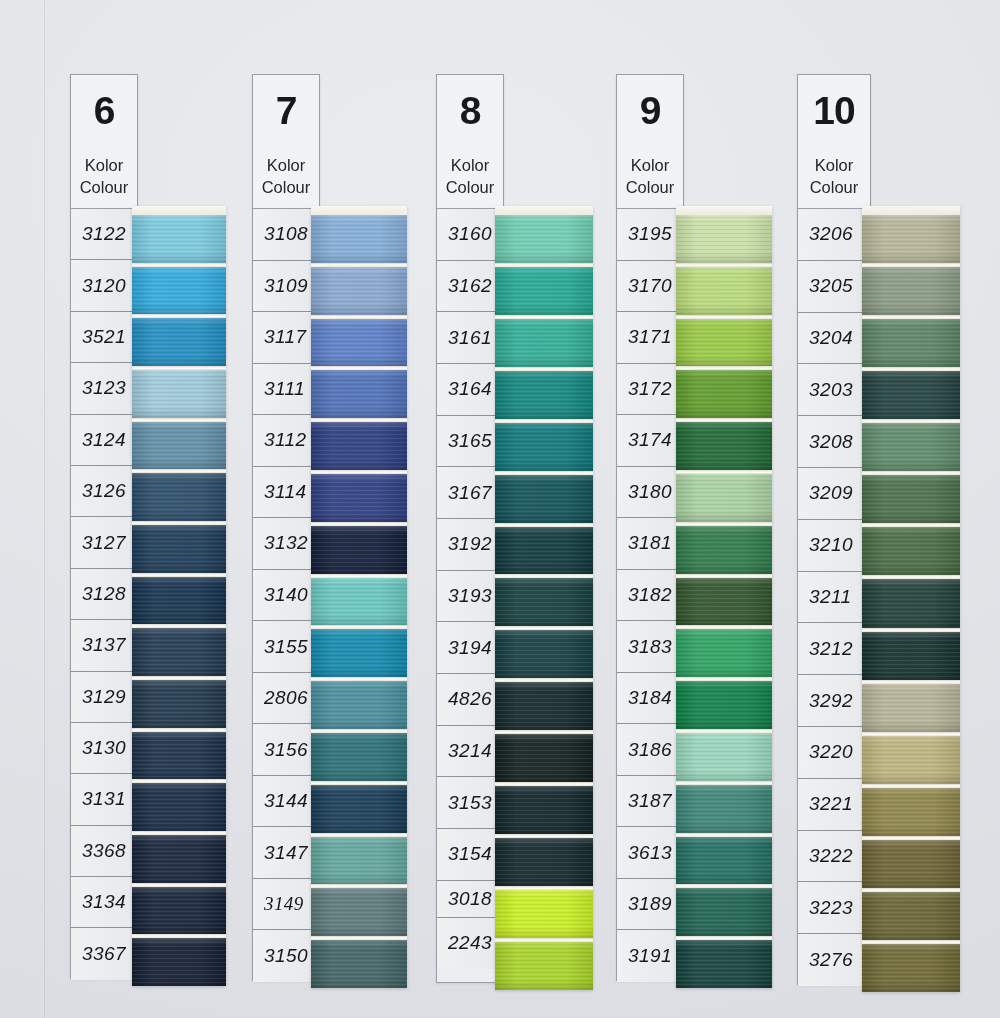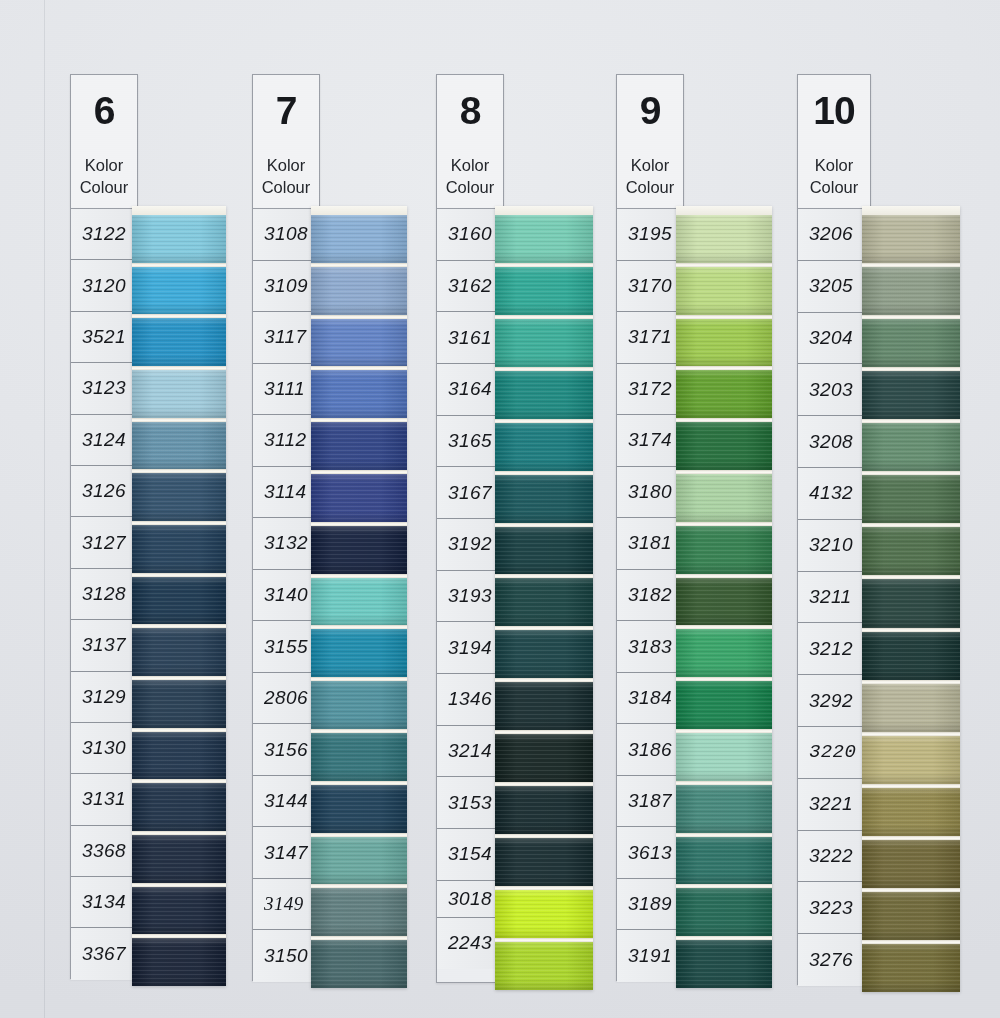--- a/index.html
+++ b/index.html
@@ -364,21 +364,21 @@
         <div class="label-cell" style="height: 51.6667px;">
           <span>3192</span>
         </div>
         <div class="label-cell" style="height: 51.6667px;">
           <span>3193</span>
         </div>
         <div class="label-cell" style="height: 51.6667px;">
           <span>3194</span>
         </div>
         <div class="label-cell" style="height: 51.6667px;">
-          <span>1346</span>
+          <span>4826</span>
         </div>
         <div class="label-cell" style="height: 51.6667px;">
           <span>3214</span>
         </div>
         <div class="label-cell" style="height: 51.6667px;">
           <span>3153</span>
         </div>
         <div class="label-cell" style="height: 51.6667px;">
           <span>3154</span>
         </div>
@@ -524,35 +524,35 @@
         <div class="label-cell" style="height: 51.8px;">
           <span>3204</span>
         </div>
         <div class="label-cell" style="height: 51.8px;">
           <span>3203</span>
         </div>
         <div class="label-cell" style="height: 51.8px;">
           <span>3208</span>
         </div>
         <div class="label-cell" style="height: 51.8px;">
-          <span>4132</span>
+          <span>3209</span>
         </div>
         <div class="label-cell" style="height: 51.8px;">
           <span>3210</span>
         </div>
         <div class="label-cell" style="height: 51.8px;">
           <span>3211</span>
         </div>
         <div class="label-cell" style="height: 51.8px;">
           <span>3212</span>
         </div>
         <div class="label-cell" style="height: 51.8px;">
           <span>3292</span>
         </div>
-        <div class="label-cell" style="height: 51.8px; font-family: Liberation Mono, monospace;">
+        <div class="label-cell" style="height: 51.8px;">
           <span>3220</span>
         </div>
         <div class="label-cell" style="height: 51.8px;">
           <span>3221</span>
         </div>
         <div class="label-cell" style="height: 51.8px;">
           <span>3222</span>
         </div>
         <div class="label-cell" style="height: 51.8px;">
           <span>3223</span>

